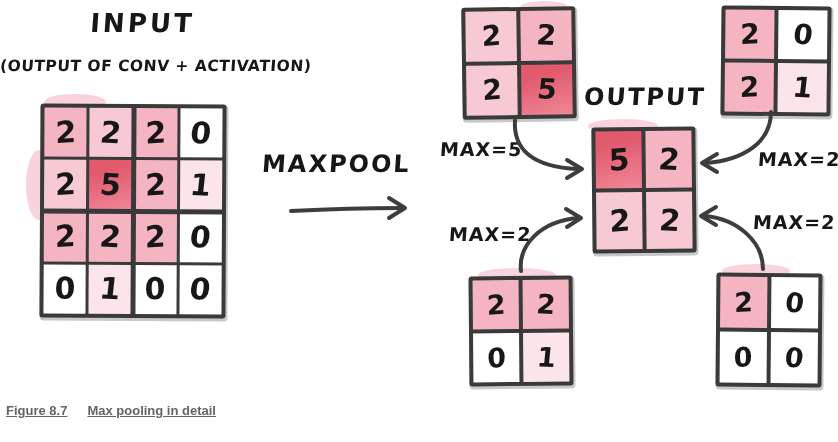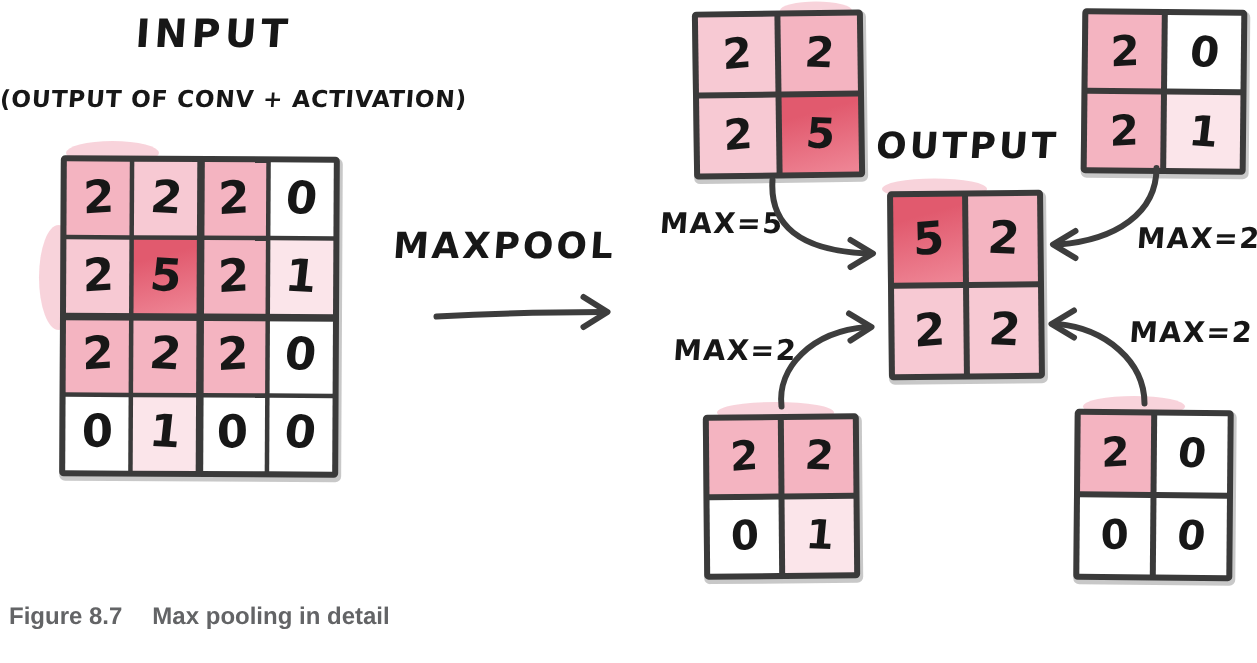--- a/index.html
+++ b/index.html
@@ -39,22 +39,22 @@
   .qline-v{position:absolute;top:-2px;bottom:-2px;left:50%;width:5px;margin-left:-2.5px;background:#3a3a3a;}
   .qline-h{position:absolute;left:-2px;right:-2px;top:50%;height:5px;margin-top:-2.5px;background:#3a3a3a;}
 
   
   .blob{position:absolute;background:#f6c8d2;border-radius:50%;z-index:0;opacity:0.8;}
 
   
   #arrow-layer{position:absolute;left:0;top:0;z-index:2;pointer-events:none;}
 
   
-  .caption{position:absolute;left:6px;top:403px;font-size:16px;font-weight:bold;color:#636466;
-           font-family:"Liberation Sans","DejaVu Sans",sans-serif;}
+  .caption{position:absolute;left:6px;top:403px;font-size:13px;font-weight:bold;color:#636466;
+           font-family:"Liberation Sans","DejaVu Sans",sans-serif;text-decoration:underline;}
   .caption .cap-text{margin-left:20px;}
 </style>
 </head>
 <body>
 
 <div id="canvas">
 
   <div class="blob" style="left:26px;top:150px;width:26px;height:70px;"></div>
   <div class="blob" style="left:44px;top:94px;width:62px;height:16px;"></div>
   <div class="blob" style="left:148px;top:218px;width:72px;height:18px;"></div>

